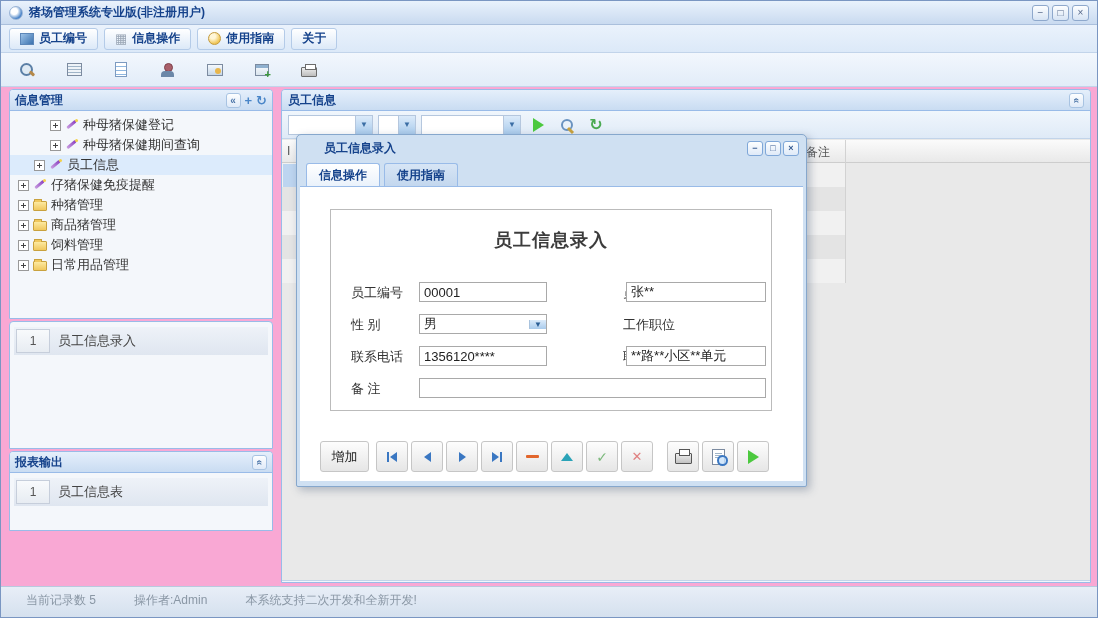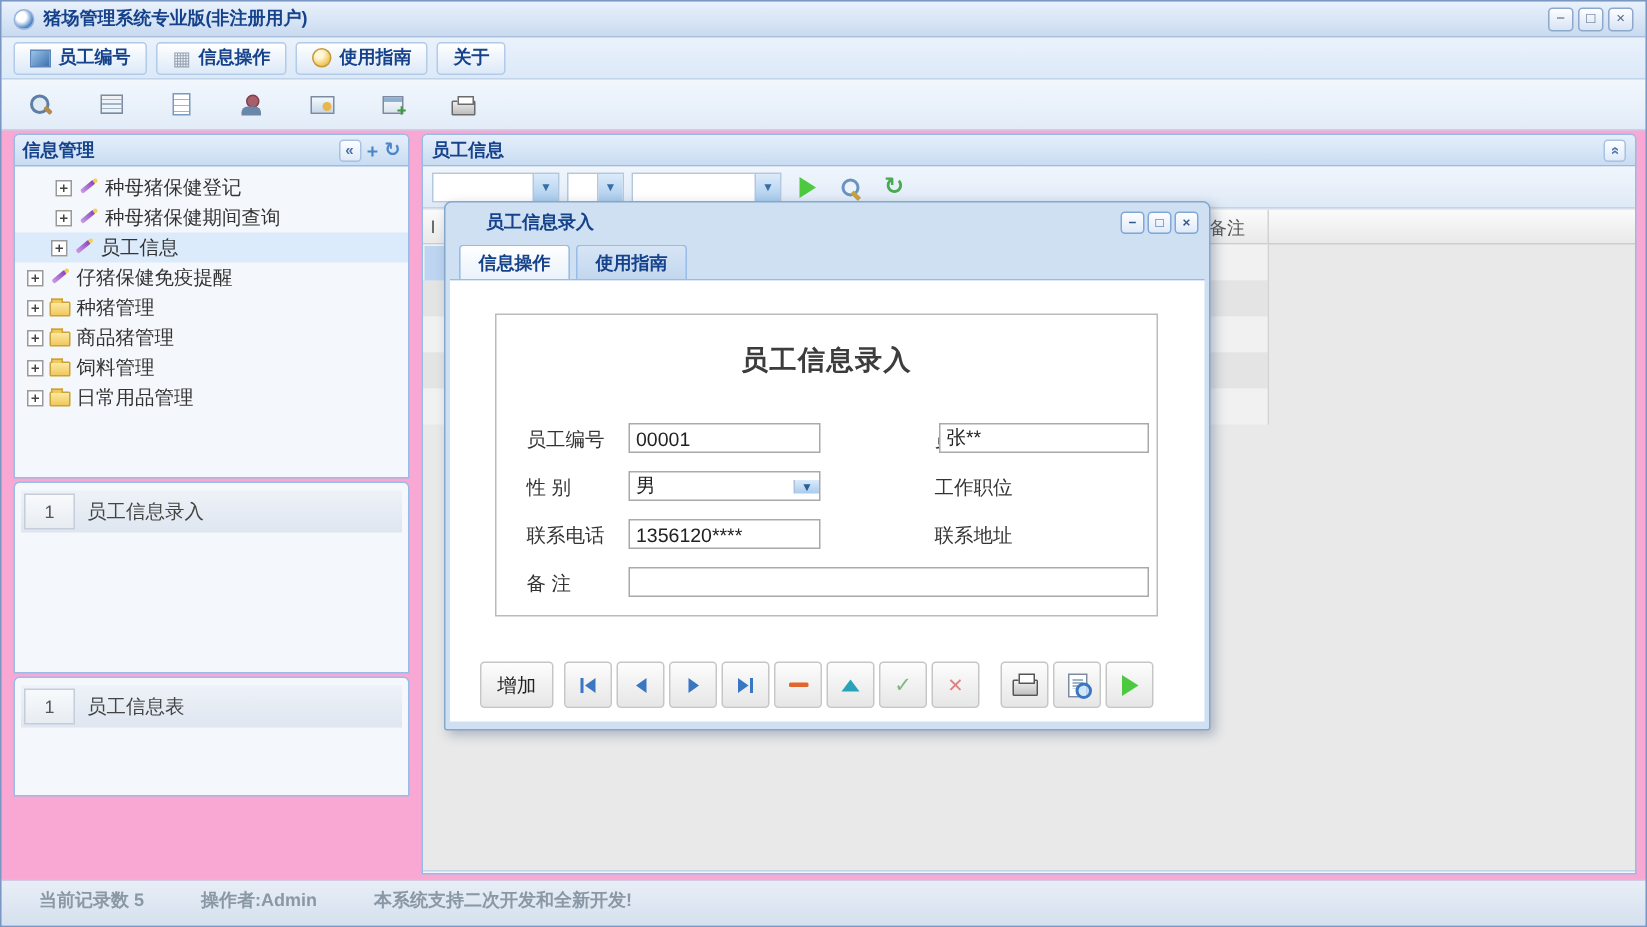--- a/index.html
+++ b/index.html
@@ -92,21 +92,21 @@
   .ph-tool { width:15px; height:15px; border:1px solid #a8c3e2; border-radius:3px;
     background:linear-gradient(#fdfeff,#dfeaf8); color:#4a74a8; font-size:10px; font-weight:bold;
     display:flex; align-items:center; justify-content:center; cursor:pointer; }
   .rot-up { transform:rotate(90deg); }
   .ph-plain { color:#4a86c8; font-weight:bold; font-size:13px; cursor:pointer; }
   
   .tree { padding:4px 0; }
   .tree-item { height:20px; display:flex; align-items:center; gap:4px; font-size:13px;
     color:#333; cursor:pointer; padding-right:4px; white-space:nowrap; }
   .tree-item.sel { background:#dcebfc; }
-  .ind0 { padding-left:8px; } .ind1 { padding-left:24px; } .ind2 { padding-left:27px;font-family:Liberation Mono, monospace; }
+  .ind0 { padding-left:8px; } .ind1 { padding-left:24px; } .ind2 { padding-left:40px;font-family:Liberation Mono, monospace; }
   .expander { position:relative; width:11px; height:11px; border:1px solid #999; background:#fff; flex:0 0 auto; }
   .expander::before { content:""; position:absolute; left:2px; right:2px; top:4px; height:1px; background:#444; }
   .expander::after { content:""; position:absolute; top:2px; bottom:2px; left:4px; width:1px; background:#444; }
   .ic-folder { position:relative; width:14px; height:10px; background:linear-gradient(#fce9a0,#f0c85e);
     border:1px solid #c9a23e; border-radius:1px; flex:0 0 auto; margin-top:2px; }
   .ic-folder::before { content:""; position:absolute; left:0px; top:-3px; width:6px; height:2px;
     background:#f0c85e; border:1px solid #c9a23e; border-bottom:none; }
   .ic-wand { position:relative; width:14px; height:14px; flex:0 0 auto; }
   .ic-wand::before { content:""; position:absolute; left:1px; top:5px; width:11px; height:3px;
     background:linear-gradient(90deg,#c99ee0,#8a3fc0); transform:rotate(-40deg); border-radius:1px; }
@@ -163,21 +163,21 @@
   .tl { width:0; height:0; border-right:7px solid #3a77c2; border-top:5px solid transparent; border-bottom:5px solid transparent; }
   .tr { width:0; height:0; border-left:7px solid #3a77c2; border-top:5px solid transparent; border-bottom:5px solid transparent; }
   .vb { width:2px; height:10px; background:#3a77c2; }
   .bar-minus { width:13px; height:3px; background:#e2662c; border-radius:1px; }
   .tri-up { width:0; height:0; border-bottom:8px solid #2aa3b8; border-left:6px solid transparent; border-right:6px solid transparent; }
   .glyph-check { color:#7cb97c; font-size:14px; font-weight:bold; }
   .glyph-x { color:#e08080; font-size:13px; font-weight:bold; }
   
   .statusbar { position:absolute; left:0; right:0; top:585px; height:32px;
     background:linear-gradient(#e8eef7,#d4e0ee); border-top:1px solid #b9c9de;
-    display:flex; align-items:flex-start; gap:38px; padding:5px 0 0 25px; color:#8a97a5;font-weight:bold; }
+    display:flex; align-items:flex-start; gap:38px; padding:5px 0 0 25px; color:#8a97a5; }
   
   .dialog { position:absolute; left:295px; top:133px; width:511px; height:353px;
     background:#cfe0f2; border:1px solid #86a7cc; border-radius:5px 5px 2px 2px;
     padding:0 3px 3px; box-shadow:3px 3px 8px rgba(60,80,110,.35); z-index:10; }
   .dlg-title { height:26px; display:flex; align-items:center; padding:0 4px 0 24px;
     color:#15428b; font-weight:bold; }
   .dlg-btns { margin-left:auto; display:flex; gap:2px; }
   .dlg-btn { width:16px; height:15px; border:1px solid #7fa7d8; border-radius:3px;
     background:linear-gradient(#fdfeff,#dfeaf8); color:#35598f; font-size:9px; line-height:13px;
     text-align:center; cursor:pointer; }
@@ -333,20 +333,28 @@
   </div>
 
   <div class="panel" style="left:8px; top:320px; width:264px; height:128px;">
     <div class="list-item">
       <span class="list-num">1</span>
       <span class="list-label">员工信息录入</span>
     </div>
   </div>
 
   <div class="panel" style="left:8px; top:450px; width:264px; height:80px;">
+    <div class="panel-header">
+      <span>报表输出</span>
+      <span class="ph-tools">
+        <span class="ph-tool">
+            <span class="rot-up">«</span>
+          </span>
+      </span>
+    </div>
     <div class="list-item">
       <span class="list-num">1</span>
       <span class="list-label">员工信息表</span>
     </div>
   </div>
 
   <div class="main">
     <div class="main-header">
       <span>员工信息</span>
       <span class="ph-tools" style="margin-left:auto;">
@@ -454,20 +462,21 @@
             <span class="flabel">工作职位</span>
           </div>
 
         <div class="frow r3 c1l">
             <span class="flabel">联系电话</span>
           </div>
         <input class="finput frow r3 c1f" value="1356120****" style="">
         <div class="frow r3 c2l">
             <span class="flabel">联系地址</span>
           </div>
+        <input class="finput frow r3 c2f" value="**路**小区**单元" style="">
 
         <div class="frow r4 c1l">
             <span class="flabel">备 注</span>
           </div>
         <input class="finput frow r4 cwide" value="" style="">
       </div>
 
       <div class="dlg-footer">
         <span class="dbtn dbtn-add">增加</span>
         <span class="dbtn dbtn-ic">

